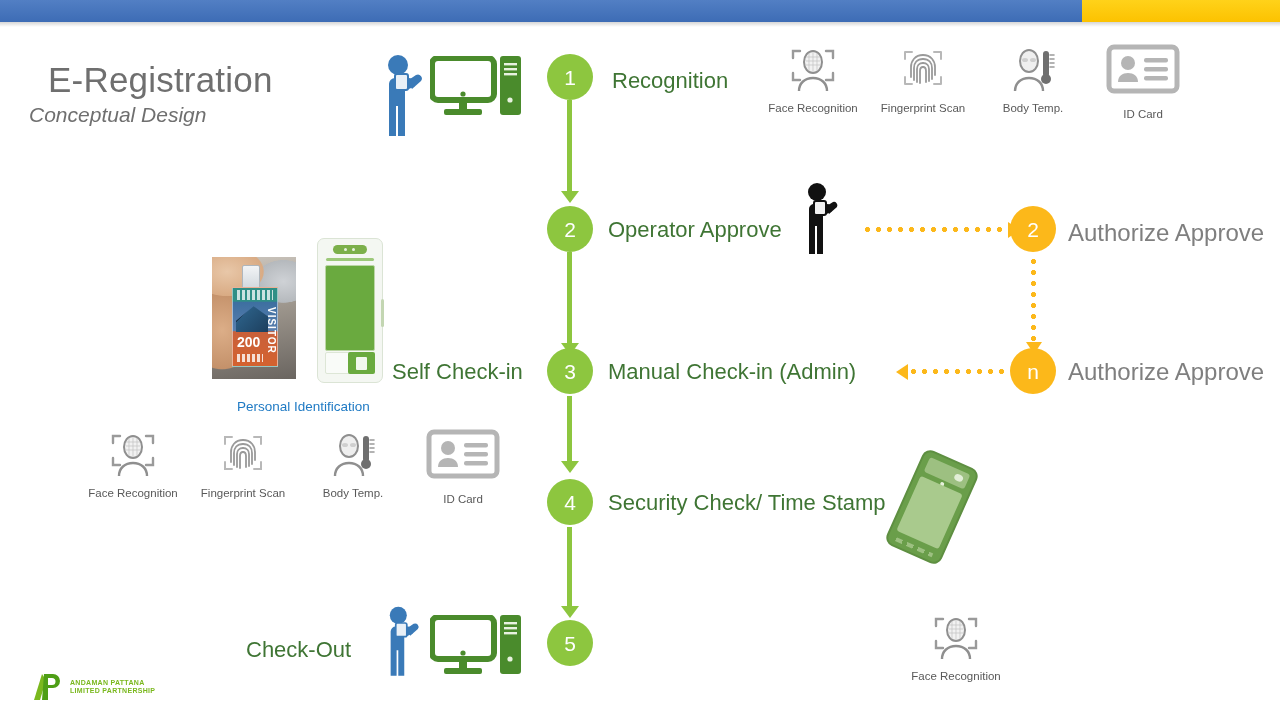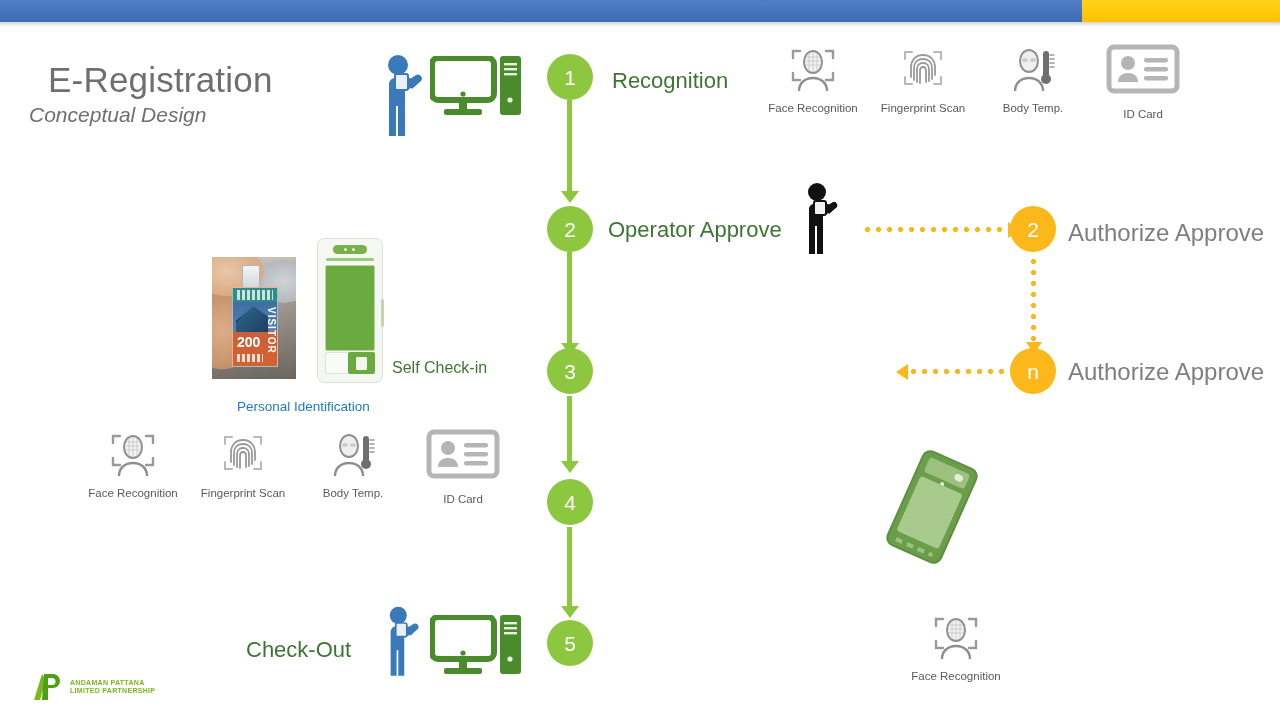--- a/index.html
+++ b/index.html
@@ -284,22 +284,23 @@
   <div class="node-label-orange" style="left:1068px; top:358px;">Authorize  Approve</div>
 
   <div class="dot-h" style="left:908px; top:369px; width:96px;">
     <div class="line"></div>
     <div class="arrow-left" style="left:-12px;"></div>
   </div>
 
   <div class="node node-green" style="left:547px; top:348px;">
     <span>3</span>
   </div>
-
-  <div class="green-text" style="left:392px; top:359px; font-size:16px;">Self Check-in</div>
+  <div class="node-label" style="left:608px; top:359px;">Manual Check-in (Admin)</div>
+
+  <div class="green-text" style="left:392px; top:359px; font-size:22px;">Self Check-in</div>
 
   <div class="badge-photo" style="left:212px; top:257px;">
     <div class="hand"></div>
     <div class="clip"></div>
     <div class="card">
       <div class="top"></div>
       <div class="bld"></div>
       <div class="num">200</div>
       <div class="th"></div>
       <div class="visitor">VISITOR</div>
@@ -391,20 +392,21 @@
           <rect x="38" y="32" width="24" height="4.5" rx="2" fill="#b5b5b5"></rect>
         </svg>
       </span>
       <span class="cap">ID Card</span>
     </div>
   </div>
 
   <div class="node node-green" style="left:547px; top:479px;">
     <span>4</span>
   </div>
+  <div class="node-label" style="left:608px; top:490px;">Security Check/ Time Stamp</div>
 
   <div class="handheld" style="left:902px; top:455px;">
     <div class="top">
         <span class="lens"></span>
       </div>
     <div class="dot"></div>
     <div class="disp"></div>
     <div class="foot"></div>
   </div>
 

